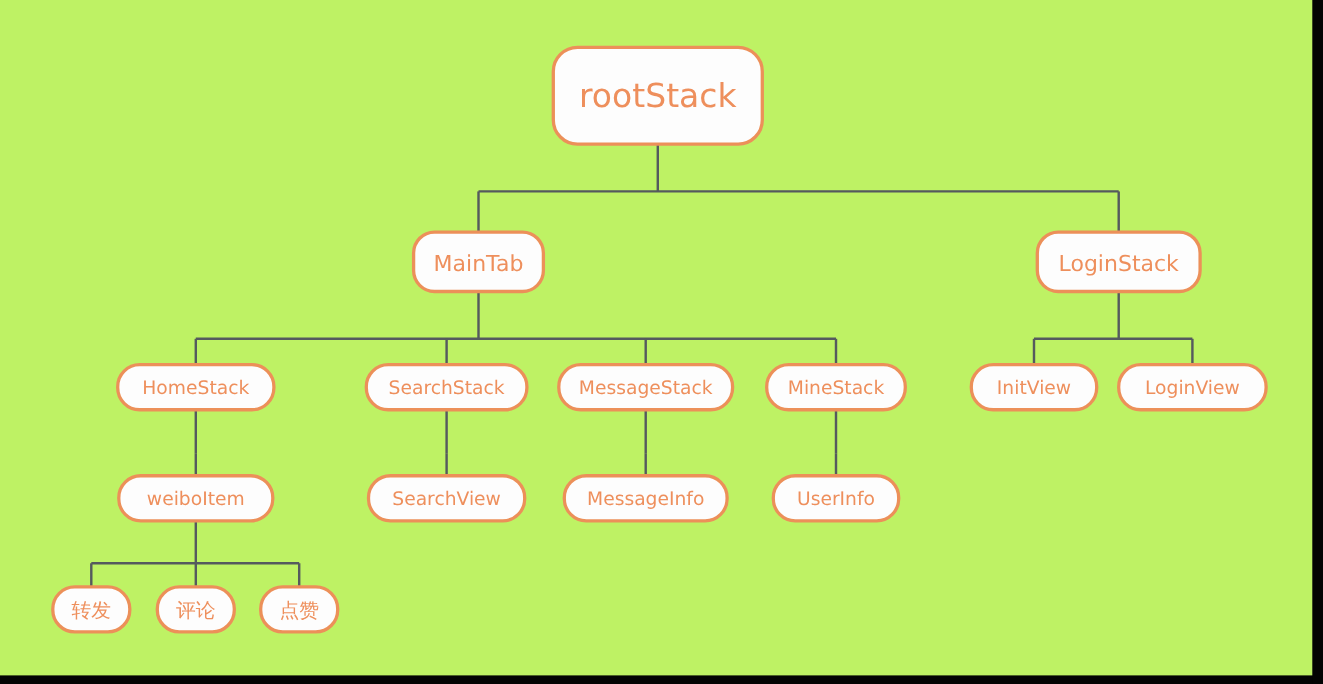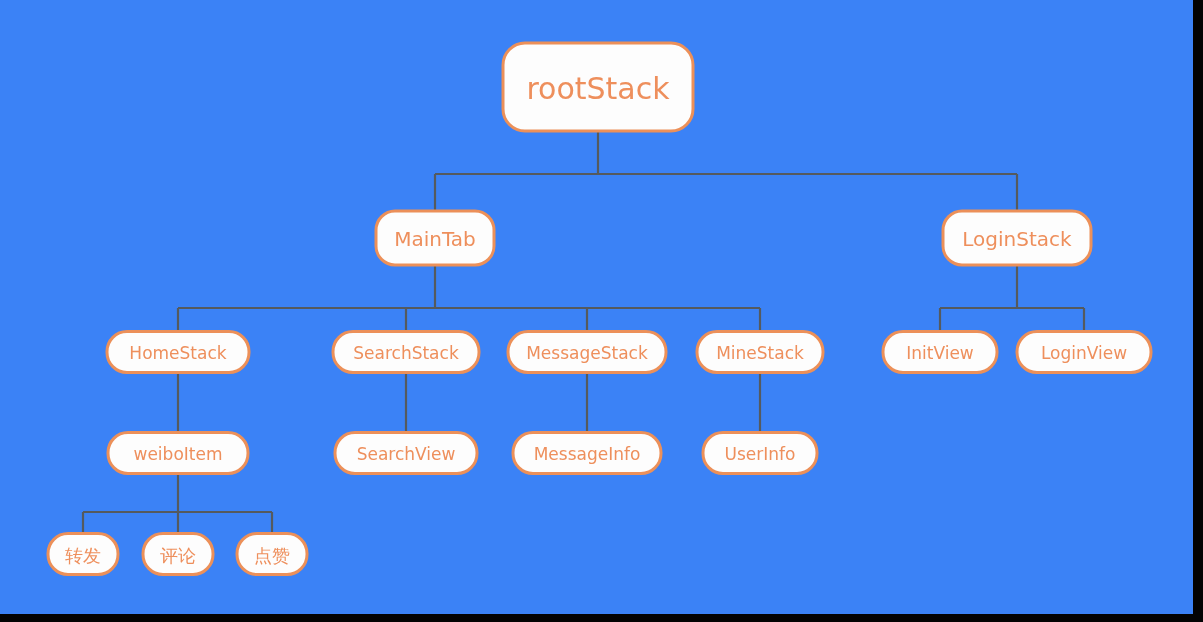--- a/index.html
+++ b/index.html
@@ -4,21 +4,21 @@
 <style>
   html, body {
     margin: 0;
     padding: 0;
     background: #ffffff;
   }
   #canvas {
     position: relative;
     width: 1203px;
     height: 622px;
-    background: #3b82f6;
+    background: #bef264;
     box-sizing: border-box;
     border-right: 10px solid #030303;
     border-bottom: 8px solid #030303;
     overflow: hidden;
     font-family: "DejaVu Sans", "Liberation Sans", sans-serif;
     text-align: right;
   }
   #tree-svg {
     position: absolute;
     left: 0;

